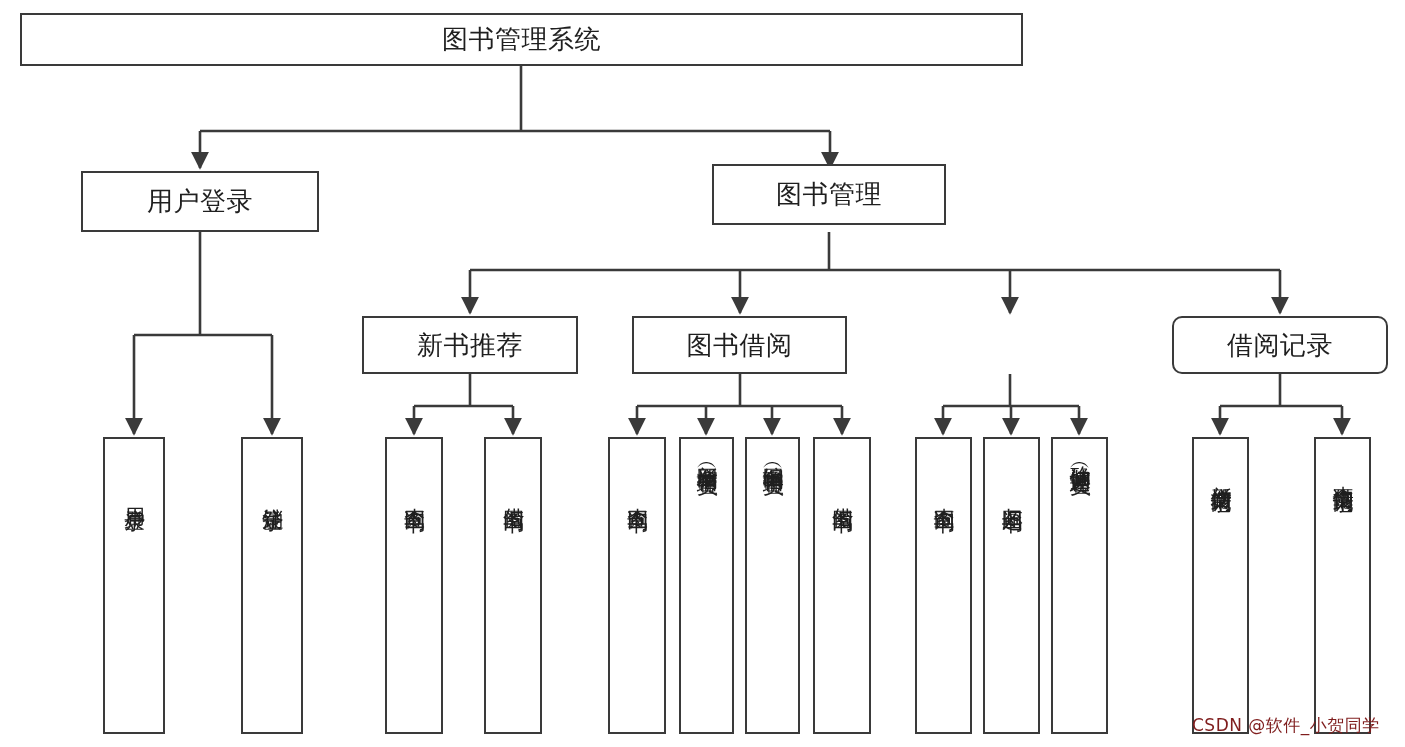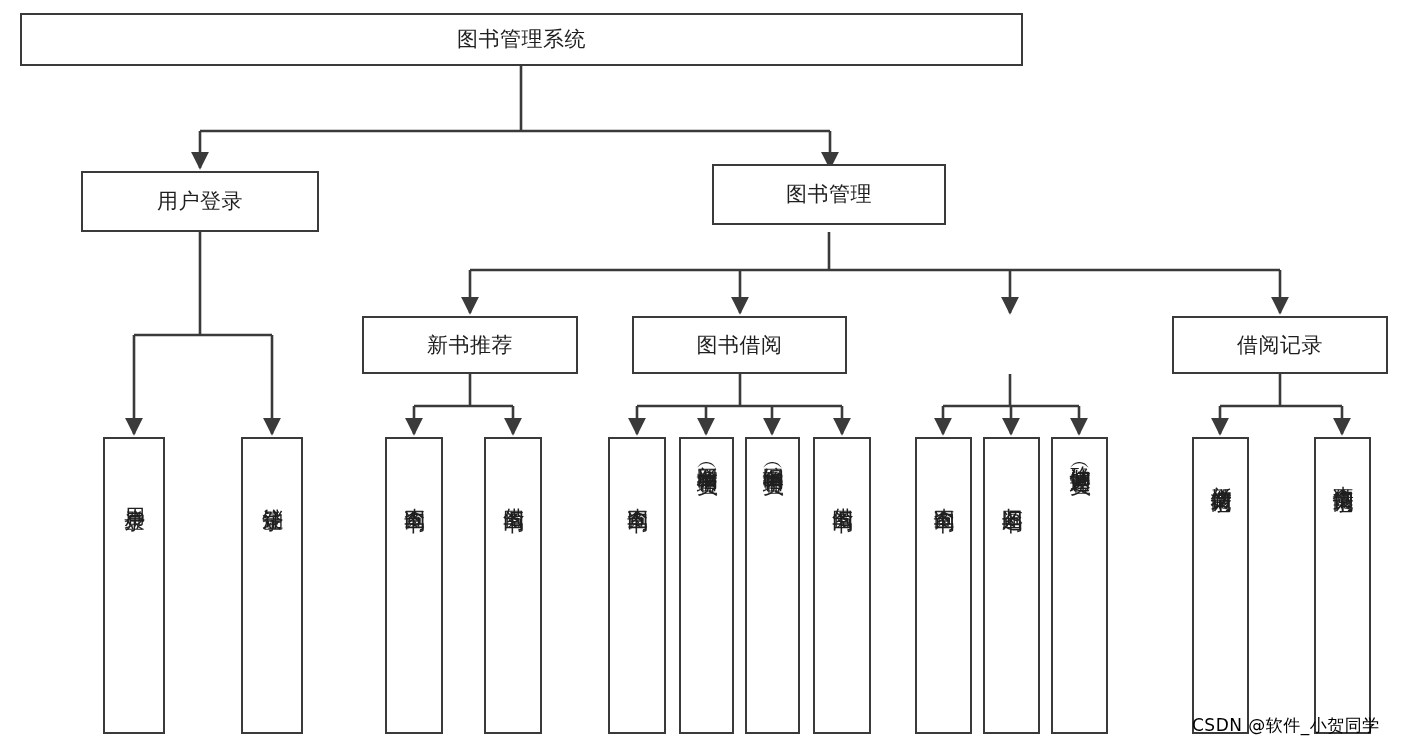--- a/index.html
+++ b/index.html
@@ -28,21 +28,21 @@
     position: absolute;
     box-sizing: border-box;
     border: 2.5px solid #3a3a3a;
     background: #ffffff;
     display: flex;
     align-items: center;
     justify-content: center;
     color: #222222;
   }
   .node .label {
-    font-size: 21px;
+    font-size: 26px;
     line-height: 1.18;
     letter-spacing: 0.5px;
     white-space: nowrap;
     color: #1f1f1f;
   }
   
   .node.vert {
     align-items: flex-start;
     padding-top: 4px;
   }
@@ -58,21 +58,21 @@
   }
   .node.vert.mid .label { margin-top: 48px; }
   .node.vert.tall .label { margin-top: 6px; }
   .node.vert.med .label { margin-top: 26px; }
 
   #watermark {
     position: absolute;
     left: 1192px;
     top: 714px;
     font-size: 17px;
-    color: #000000;
+    color: #7f1d1d;
     letter-spacing: 0.5px;
     white-space: nowrap;
     font-family: "DejaVu Sans", "Liberation Sans", sans-serif;
   }
 </style>
 </head>
 <body>
 
 <div id="canvas">
 
@@ -136,21 +136,21 @@
   <div class="node" style="left: 712px; top: 164px; width: 234px; height: 61px;">
     <span class="label">图书管理</span>
   </div>
 
   <div class="node" style="left: 632px; top: 316px; width: 215px; height: 58px;">
     <span class="label">图书借阅</span>
   </div>
   <div class="node" style="left: 362px; top: 316px; width: 216px; height: 58px;">
     <span class="label">新书推荐</span>
   </div>
-  <div class="node" style="left: 1172px; top: 316px; width: 216px; height: 58px;">
+  <div class="node" style="left: 1172px; top: 316px; width: 216px; height: 58px; border-radius: 10px;">
     <span class="label">借阅记录</span>
   </div>
 
   <div class="node vert mid" style="left: 103px; top: 437px; width: 62px; height: 297px;">
     <span class="label">用户登录</span>
   </div>
   <div class="node vert mid" style="left: 241px; top: 437px; width: 62px; height: 297px;">
     <span class="label">注销登录</span>
   </div>
   <div class="node vert mid" style="left: 385px; top: 437px; width: 58px; height: 297px;">

